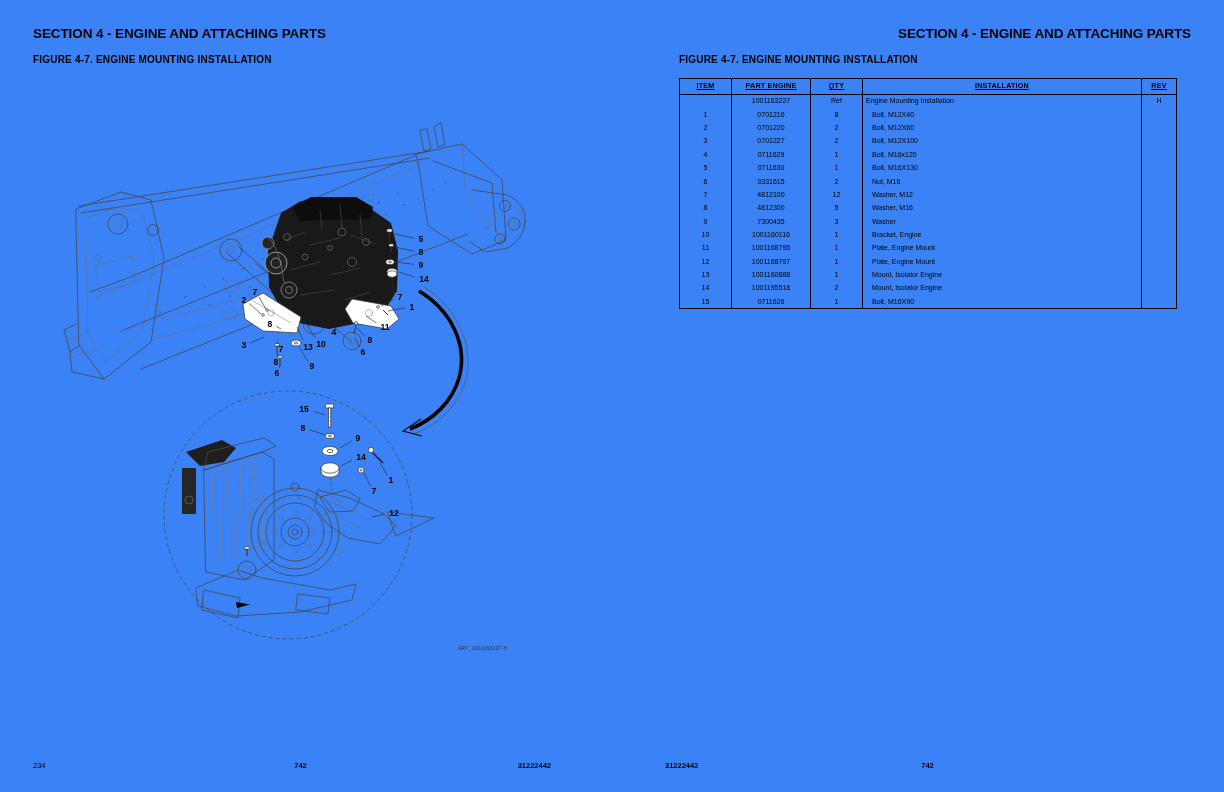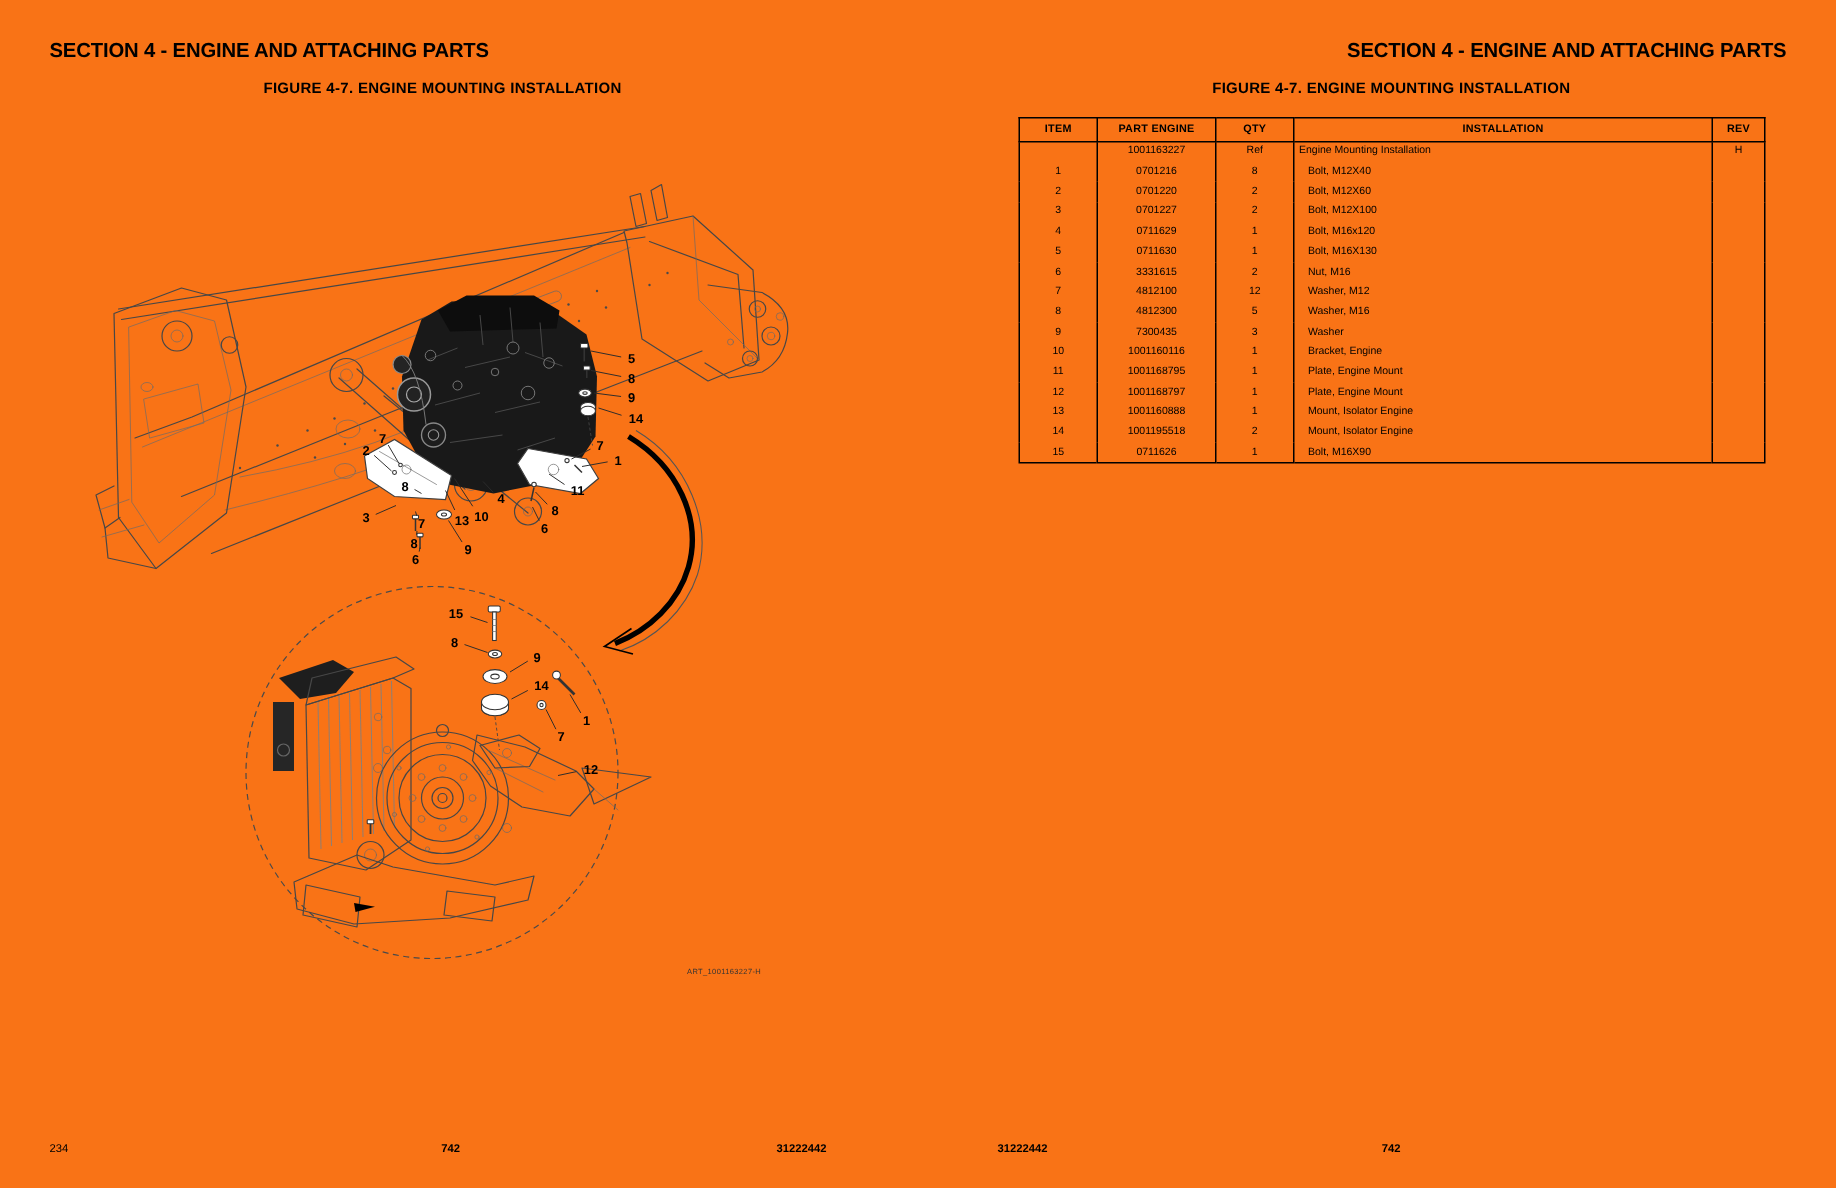--- a/index.html
+++ b/index.html
@@ -1,43 +1,43 @@
 <!DOCTYPE html>
 <html><head>
 <meta charset="utf-8">
 <style>
   html,body{margin:0;padding:0;background:#fff;}
   body{width:1224px;height:792px;font-family:"Liberation Sans",sans-serif;color:#000;}
-  .spread{position:relative;width:1224px;height:792px;background:#f97316;overflow:hidden;}
+  .spread{position:relative;width:1224px;height:792px;background:#3b82f6;overflow:hidden;}
   .page{position:absolute;top:0;width:612px;height:792px;}
   .page-left{left:0;}
   .page-right{left:612px;}
 
   .section-title{position:absolute;top:26px;font-size:13.5px;font-weight:bold;letter-spacing:-0.1px;white-space:nowrap;}
   .section-title.left{left:33px;}
   .section-title.right{right:33px;text-align:right;}
-  .figure-title{position:absolute;top:54px;font-size:10px;font-weight:bold;letter-spacing:0.2px;text-align:center;}
+  .figure-title{position:absolute;top:54px;font-size:10px;font-weight:bold;letter-spacing:0.2px;text-align:left;}
   .figure-title.left{left:33px;width:524px;}
   .figure-title.right{left:67px;width:497px;}
 
   .diagram-svg{position:absolute;left:0;top:0;width:612px;height:792px;}
   .art-ref{position:absolute;left:458px;top:645px;font-size:5px;color:#333;letter-spacing:0.25px;}
 
   .footer-text{position:absolute;top:761px;font-size:7.5px;white-space:nowrap;}
   .fw-b{font-weight:bold;}
   .pl-pagenum{left:33px;}
   .pl-center{left:33px;width:535px;text-align:center;}
   .pl-right{left:33px;width:518px;text-align:right;}
   .pr-left{left:53px;}
   .pr-center{left:67px;width:497px;text-align:center;}
   .pr-pagenum{right:44px;margin-top:29px;}
 
   .table-wrap{position:absolute;left:67px;top:78px;}
   table.parts{border-collapse:collapse;table-layout:fixed;width:497px;border:1.2px solid #000;font-size:7px;line-height:8px;}
-  table.parts th{border:1px solid #000;border-bottom:1.2px solid #000;font-size:7.2px;font-weight:bold;text-align:center;padding:3.4px 1px;letter-spacing:0.2px;}
+  table.parts th{border:1px solid #000;border-bottom:1.2px solid #000;font-size:7.2px;font-weight:bold;text-align:center;padding:3.4px 1px;letter-spacing:0.2px;text-decoration:underline;}
   table.parts td{border-left:1px solid #000;border-right:1px solid #000;height:13.35px;padding:0 2px;text-align:center;vertical-align:middle;}
   table.parts td.col-desc{text-align:left;padding-left:3px;}
   table.parts td.col-desc.indent{padding-left:9px;}
 
   
   .ln{fill:none;stroke:#474747;stroke-width:0.8;stroke-linejoin:round;stroke-linecap:round;}
   .lnthin{fill:none;stroke:#6a6a6a;stroke-width:0.45;stroke-linejoin:round;stroke-linecap:round;}
   .hw{fill:#fff;stroke:#333;stroke-width:0.7;}
   .dash{fill:none;stroke:#4a4a4a;stroke-width:0.8;stroke-dasharray:4 3;}
   .dashleader{stroke:#444;stroke-width:0.6;stroke-dasharray:2 1.6;}

